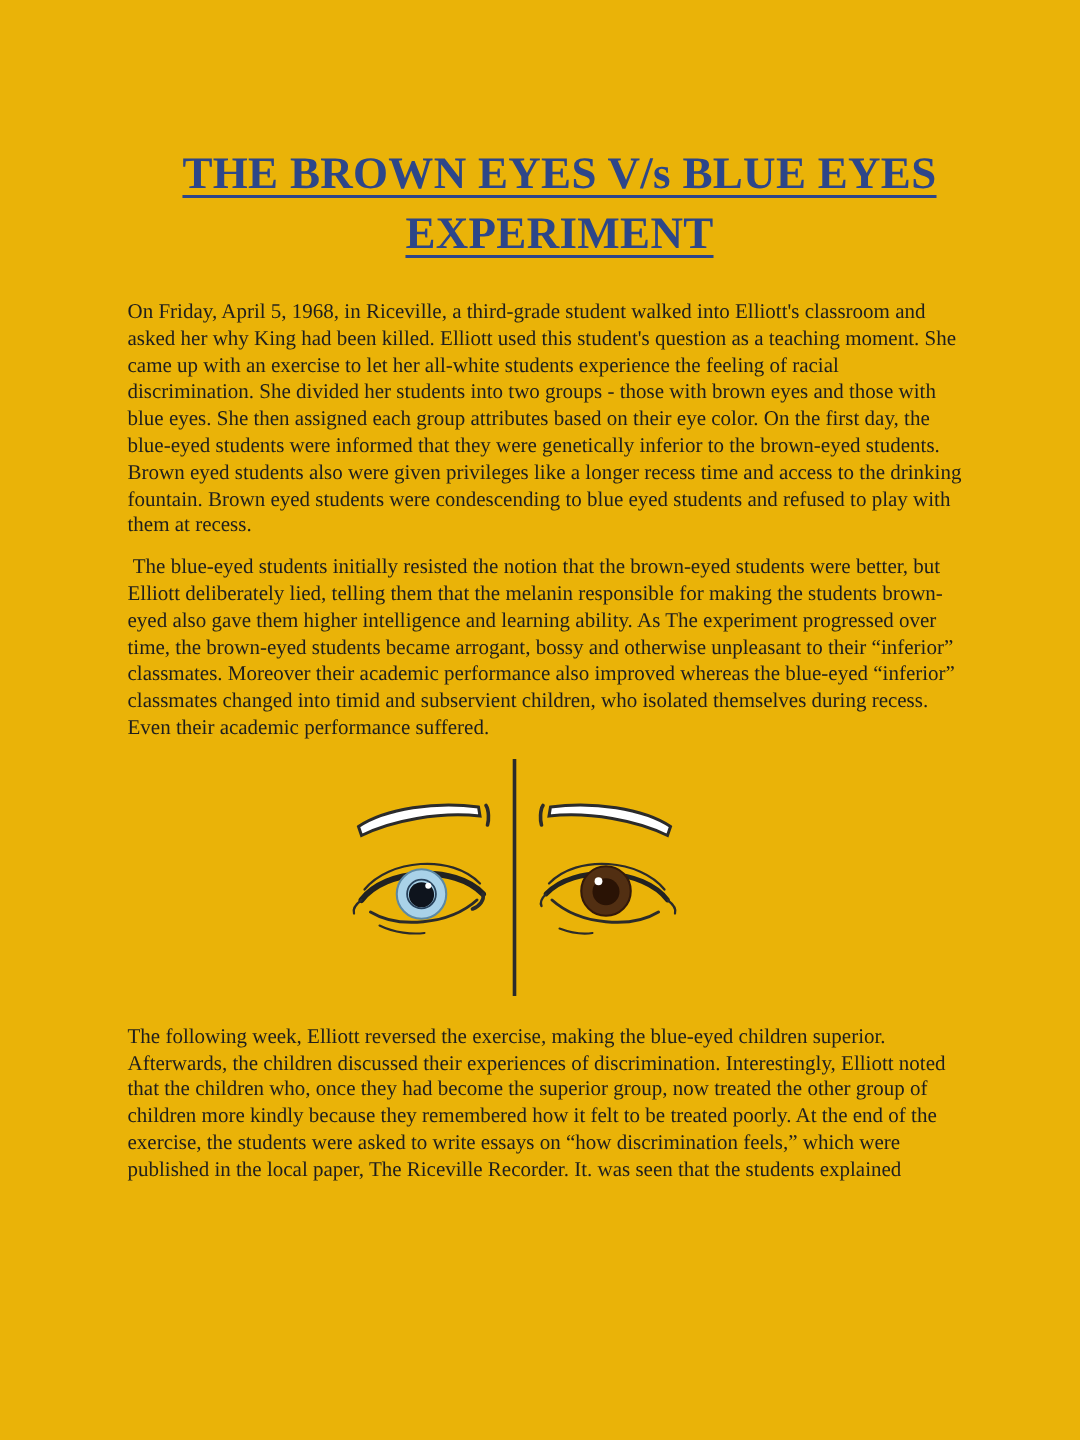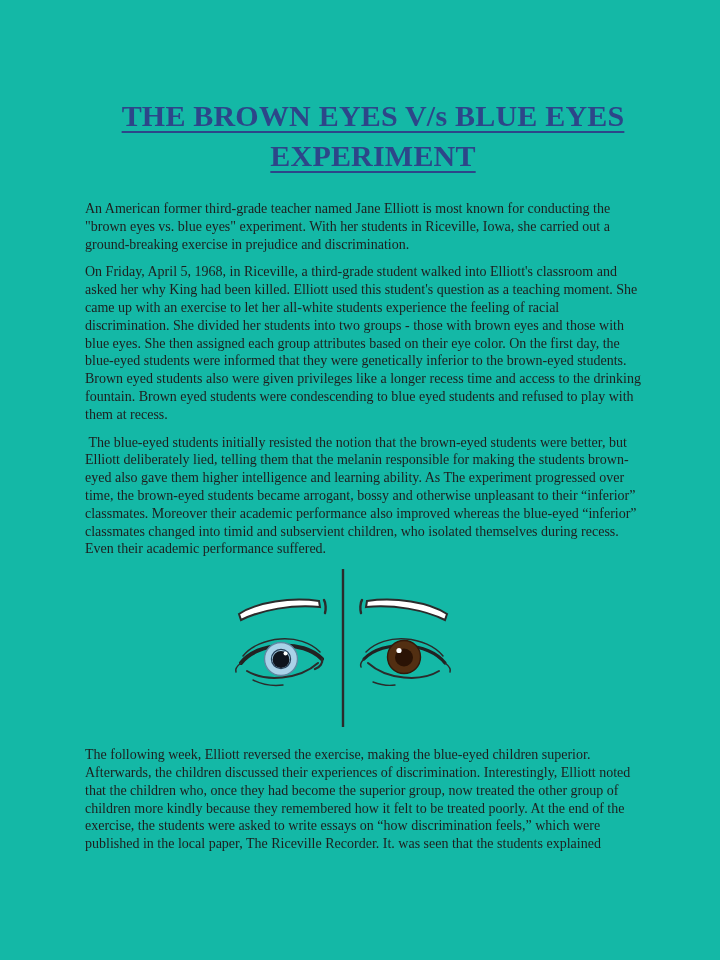--- a/index.html
+++ b/index.html
@@ -10,21 +10,21 @@
     background: #ffffff;
     overflow: hidden;
   }
   .page {
     width: 720px;
     height: 960px;
     box-sizing: border-box;
     padding: 96px 59px 0 85px;
     font-family: "Liberation Serif", "DejaVu Serif", serif;
     color: #1e1e1e;
-    background: #14b8a6;
+    background: #eab308;
   }
   .doc-title {
     margin: 0 0 24px 0;
     text-align: center;
     font-size: 30px;
     line-height: 40px;
     font-weight: bold;
     color: #2d4689;
     text-decoration: underline;
     text-decoration-thickness: 2px;
@@ -48,21 +48,20 @@
 </style>
 </head>
 <body>
 
 <div class="page">
 
   <h1 class="doc-title">THE BROWN EYES V/s BLUE EYES EXPERIMENT</h1>
 
   <div class="body-text">
 
-    <p>An American former third-grade teacher named Jane Elliott is most known for conducting the "brown eyes vs. blue eyes" experiment. With her students in Riceville, Iowa, she carried out a ground-breaking exercise in prejudice and discrimination.</p>
 
     <p>On Friday, April 5, 1968, in Riceville, a third-grade student walked into Elliott's classroom and asked her why King had been killed. Elliott used this student's question as a teaching moment. She came up with an exercise to let her all-white students experience the feeling of racial discrimination. She divided her students into two groups - those with brown eyes and those with blue eyes. She then assigned each group attributes based on their eye color. On the first day, the blue-eyed students were informed that they were genetically inferior to the brown-eyed students. Brown eyed students also were given privileges like a longer recess time and access to the drinking fountain. Brown eyed students were condescending to blue eyed students and refused to play with them at recess.</p>
 
     <p>&nbsp;The blue-eyed students initially resisted the notion that the brown-eyed students were better, but Elliott deliberately lied, telling them that the melanin responsible for making the students brown-eyed also gave them higher intelligence and learning ability. As The experiment progressed over time, the brown-eyed students became arrogant, bossy and otherwise unpleasant to their “inferior” classmates. Moreover their academic performance also improved whereas the blue-eyed “inferior” classmates changed into timid and subservient children, who isolated themselves during recess. Even their academic performance suffered.</p>
 
     <div class="figure-wrap">
       <svg width="240" height="165" viewBox="0 0 240 165" xmlns="http://www.w3.org/2000/svg">
 
         <path d="M120,1 L120,159" stroke="#2b2b2b" stroke-width="2.4" fill="none"></path>
 

